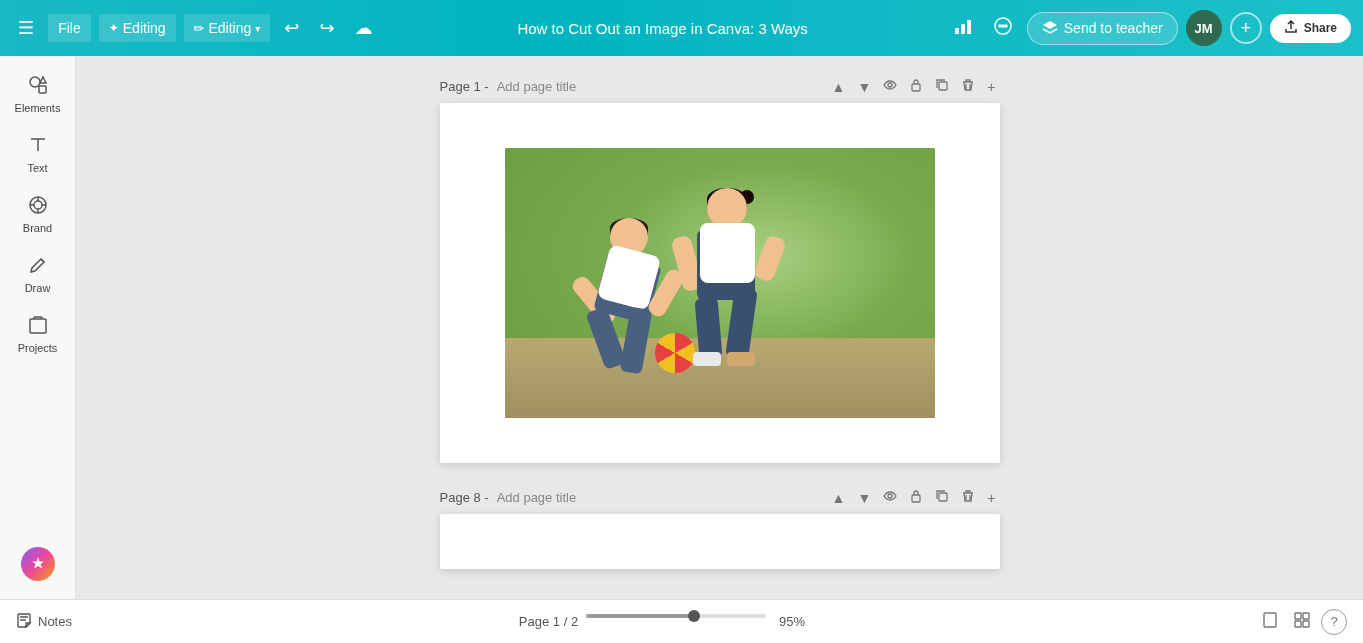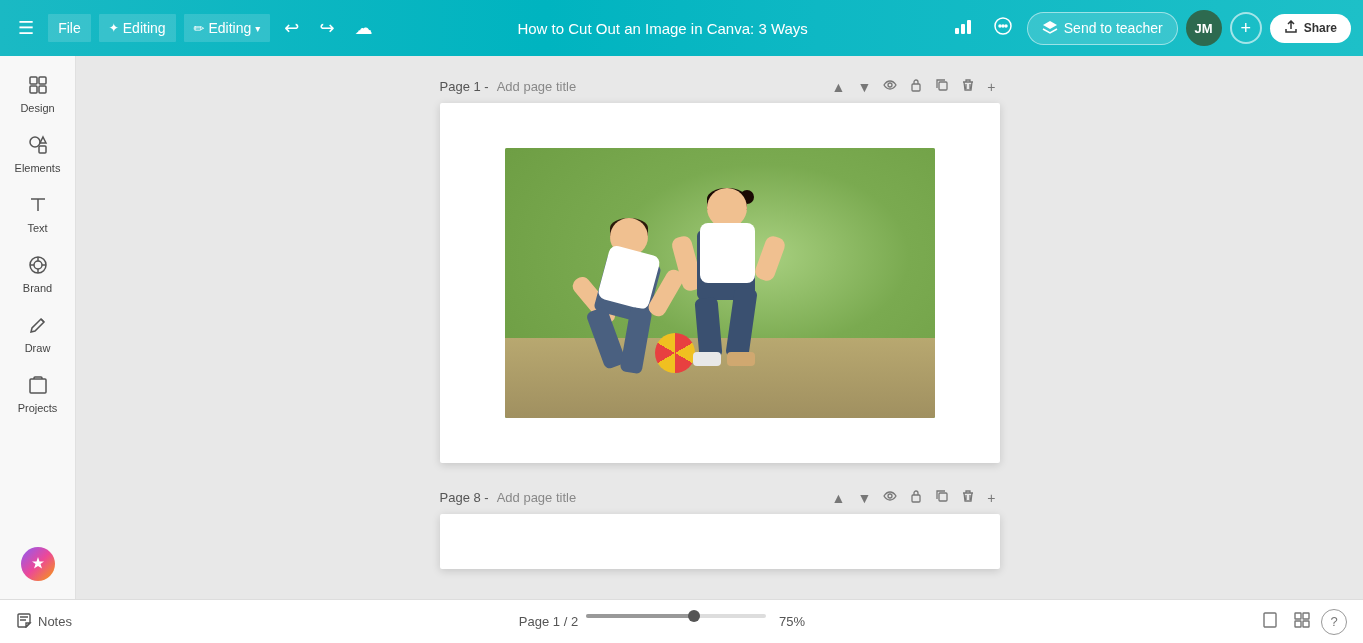--- a/index.html
+++ b/index.html
@@ -275,31 +275,20 @@
       </span>
       <span>Share</span>
     </button>
   </div>
 </div>
 
 <div class="main-area">
 
   <div class="sidebar">
 
-    <div class="sidebar-item">
-      <span>
-        <svg width="22" height="22" viewBox="0 0 22 22" fill="none" stroke="#555" stroke-width="1.5">
-          <rect x="3" y="3" width="7" height="7" rx="1"></rect>
-          <rect x="12" y="3" width="7" height="7" rx="1"></rect>
-          <rect x="3" y="12" width="7" height="7" rx="1"></rect>
-          <rect x="12" y="12" width="7" height="7" rx="1"></rect>
-        </svg>
-      </span>
-      <span class="sidebar-label">Design</span>
-    </div>
 
     <div class="sidebar-item">
       <span>
         <svg width="22" height="22" viewBox="0 0 22 22" fill="none" stroke="#555" stroke-width="1.5">
           <circle cx="8" cy="8" r="5"></circle>
           <rect x="12" y="12" width="7" height="7" rx="1"></rect>
           <path d="M16 3l3 6h-6l3-6z"></path>
         </svg>
       </span>
       <span class="sidebar-label">Elements</span>
@@ -512,21 +501,21 @@
     </span>
     <span>Notes</span>
   </button>
 
   <div class="bottom-center">
     <span class="page-indicator">Page 1 / 2</span>
     <div class="slider-track">
       <div class="slider-fill"></div>
       <div class="slider-thumb"></div>
     </div>
-    <span class="zoom-level">75%</span>
+    <span class="zoom-level">95%</span>
   </div>
 
   <div class="bottom-right">
     <button class="view-btn">
       <span>
         <svg width="18" height="18" viewBox="0 0 18 18" fill="none" stroke="#777" stroke-width="1.4">
           <rect x="3" y="2" width="12" height="14" rx="1"></rect>
         </svg>
       </span>
     </button>

